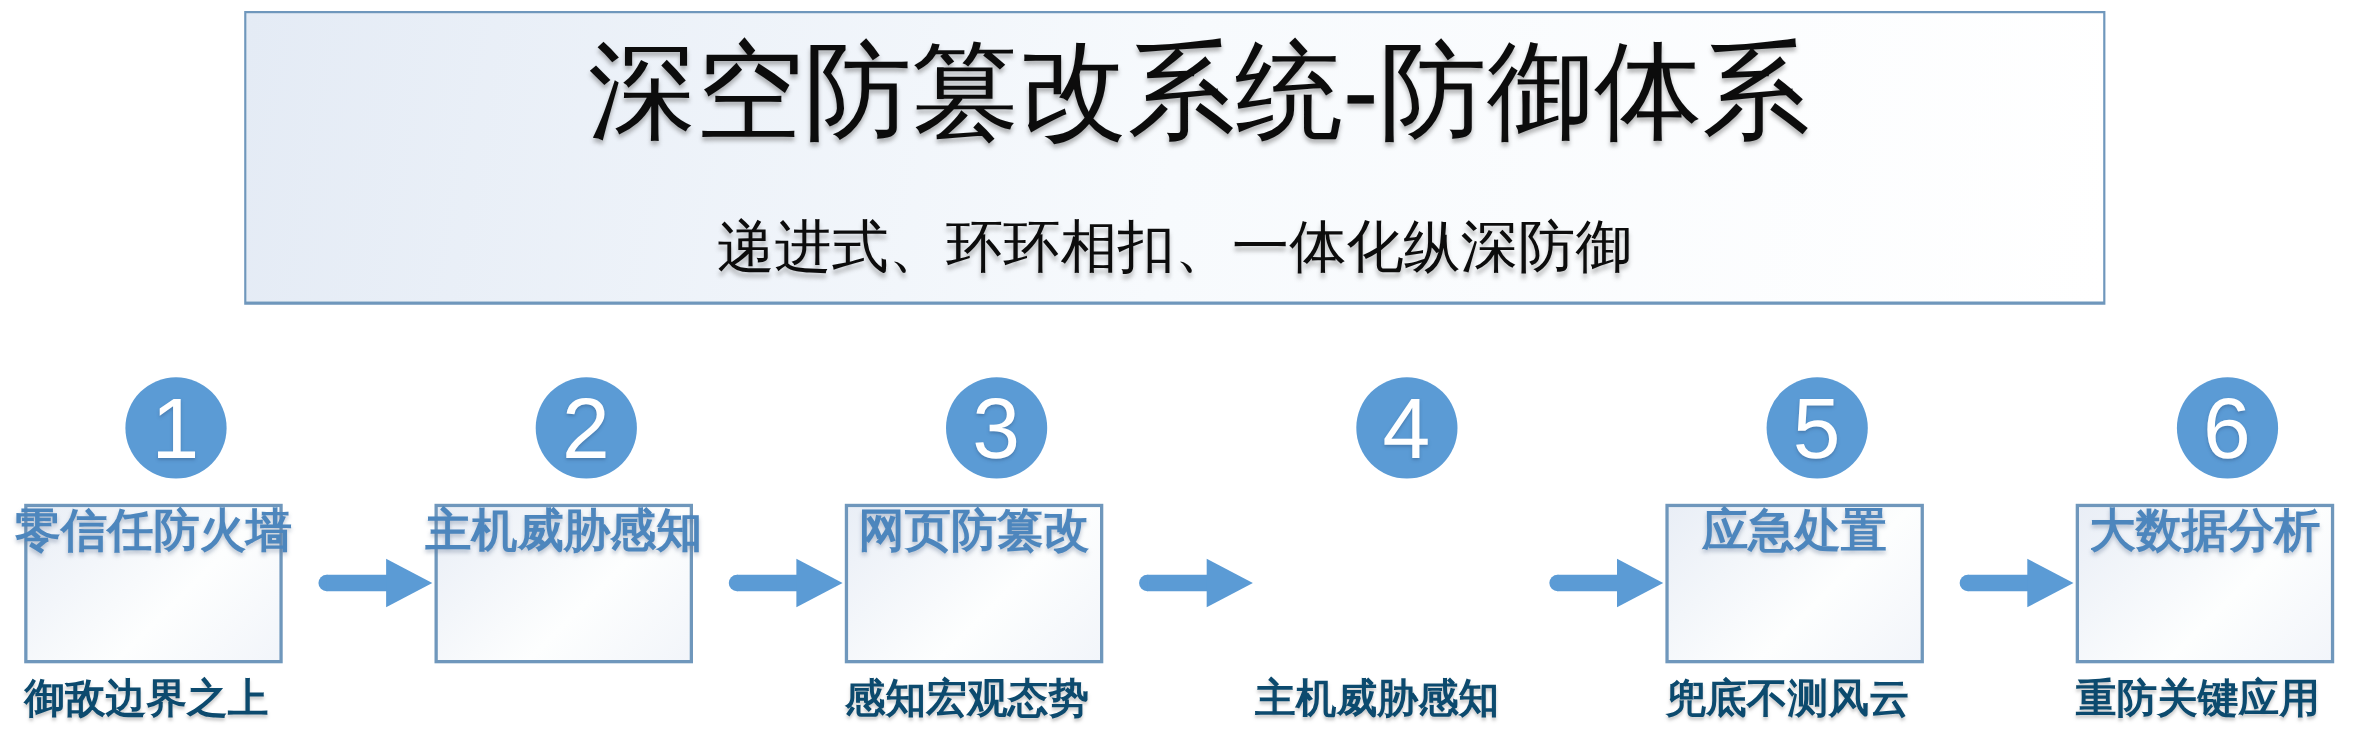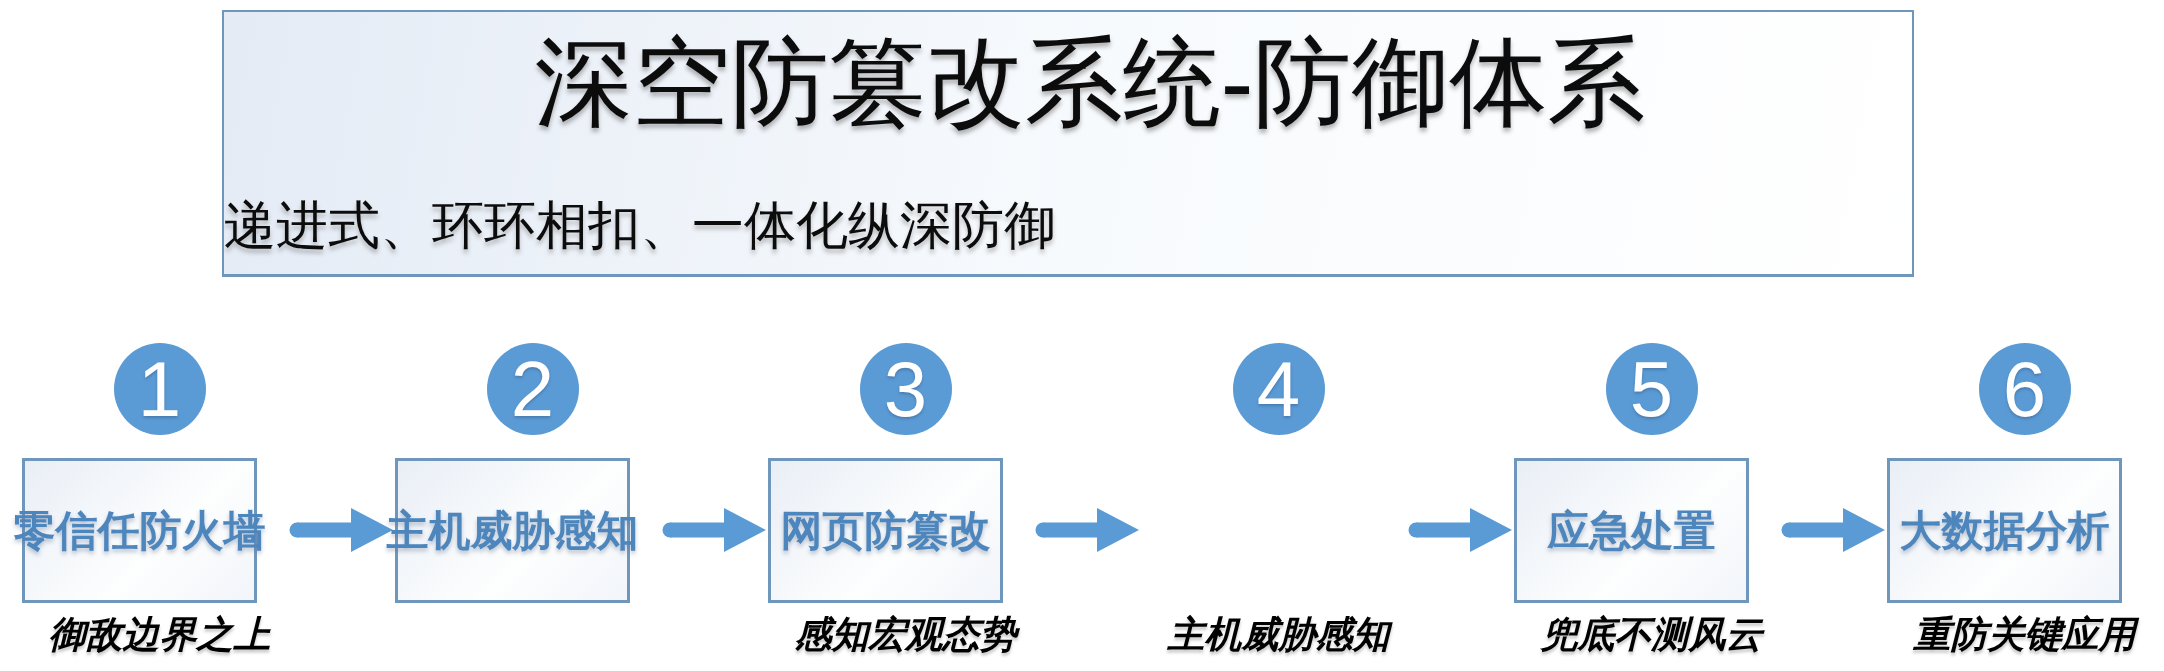--- a/index.html
+++ b/index.html
@@ -33,21 +33,21 @@
     line-height: 1.12;
     font-weight: 400;
     color: #0c0c0c;
     text-shadow: 0 4px 4px rgba(90,90,90,0.45);
     white-space: nowrap;
     padding-left: 44px;
   }
   .subtitle {
     position: absolute;
     top: 186px; left: 0; right: 0;
-    text-align: left;
+    text-align: center;
     font-size: 52px;
     line-height: 1.05;
     font-weight: 400;
     color: #0c0c0c;
     text-shadow: 0 4px 4px rgba(110,110,110,0.45);
     white-space: nowrap;
   }
 
   
   .flow {
@@ -84,44 +84,42 @@
   }
   .step-box {
     position: absolute;
     top: 180px;
     left: 0;
     width: 235px;
     height: 145px;
     border: 3px solid var(--box-border);
     background: linear-gradient(135deg, #e9eef6 0%, #fdfefe 60%, #f2f5fa 100%);
     display: flex;
-    align-items: center;
+    align-items: flex-start;
     justify-content: center;
   }
   .step-box .label {
     color: var(--label-blue);
     font-size: 42px;
     font-weight: 700;
     line-height: 1;
     white-space: nowrap;
     text-shadow: 0 3px 4px rgba(90,110,140,0.4);
   }
   .caption {
     position: absolute;
     top: 337px;
     left: 0;
     width: 275px;
-    text-align: center;
     font-size: 37px;
     font-weight: 600;
-    color: #000000;
+    color: #0c4a6e;
     line-height: 1.1;
     white-space: nowrap;
     text-shadow: 0 3px 3px rgba(120,120,120,0.4);
-    font-style: italic;
   }
   .arrow {
     position: absolute;
     top: 227px;
     width: 106px;
     height: 50px;
   }
 </style>
 </head>
 <body>

